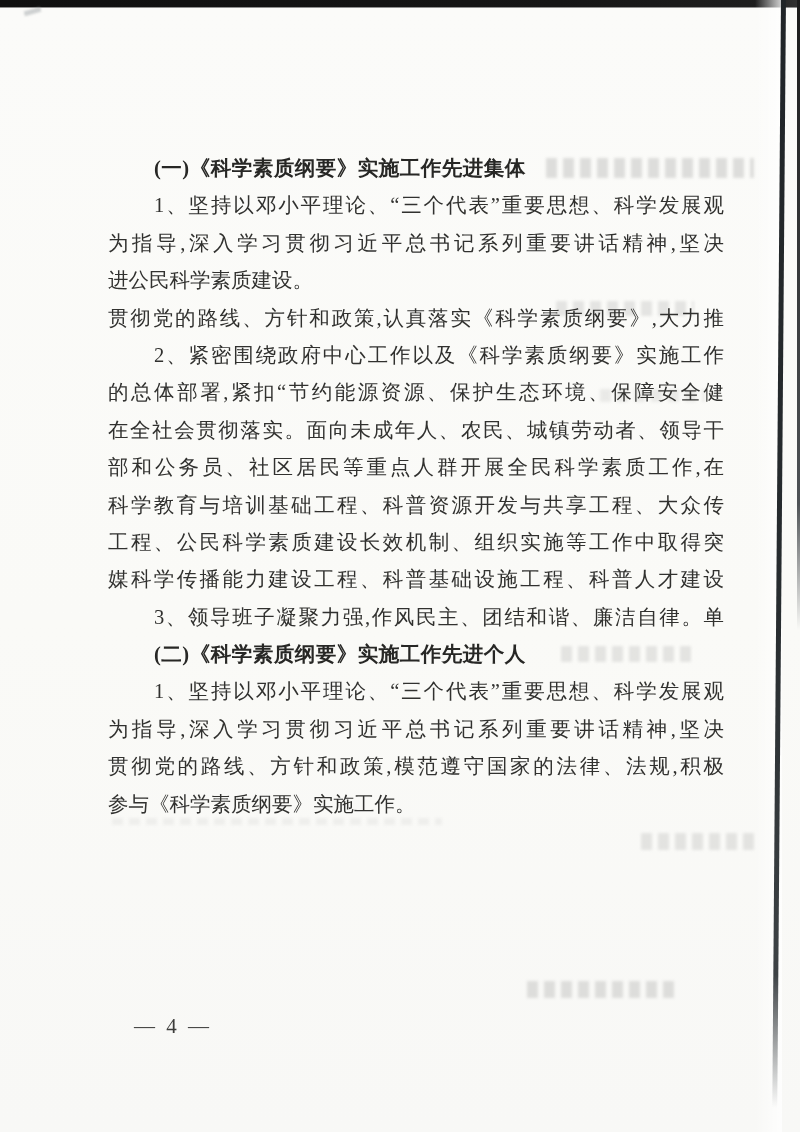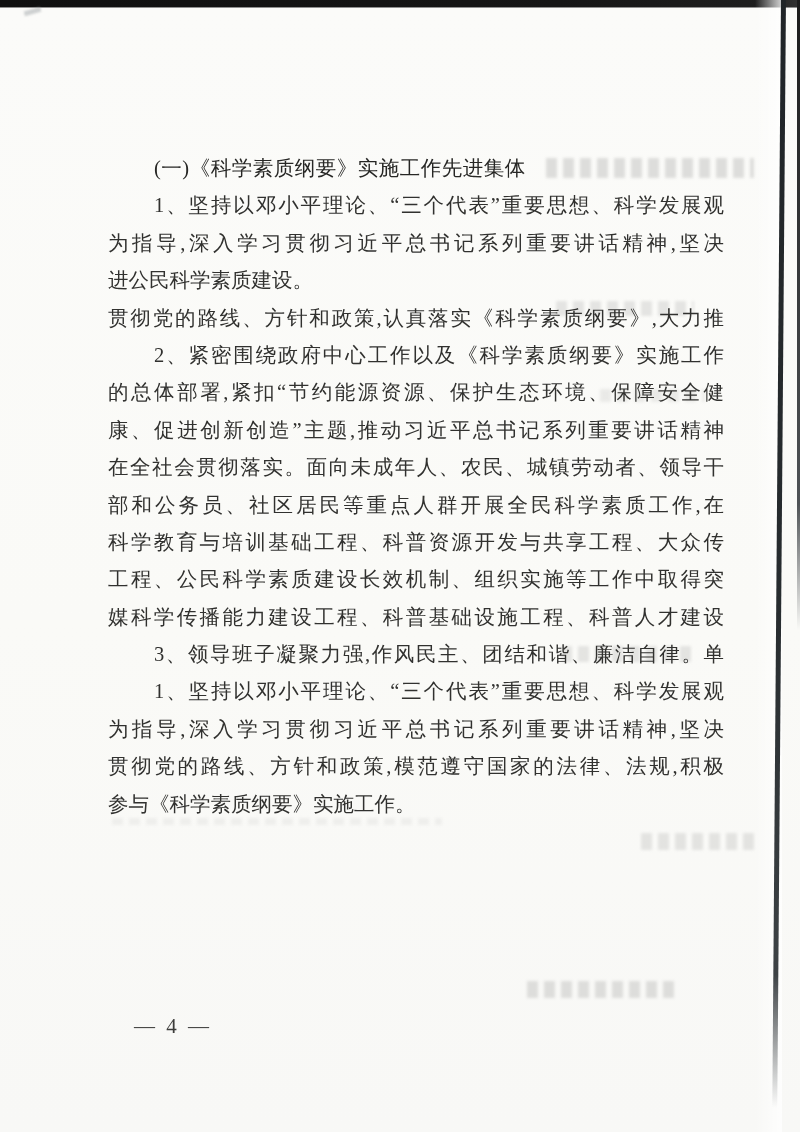--- a/index.html
+++ b/index.html
@@ -52,21 +52,21 @@
   .text-block{
     position:absolute;left:108px;top:150px;width:616px;
     color:#31312f;box-sizing:border-box;
   }
   .line{
     height:37.4px;line-height:37.4px;font-size:20.5px;
     box-sizing:border-box;
   }
   .j{text-align:justify;text-align-last:justify;text-justify:inter-character;}
   .indent{padding-left:46px;}
-  .heading-line{font-weight:400;color:#272725;letter-spacing:.5px;}
+  .heading-line{font-weight:700;color:#272725;letter-spacing:.5px;}
   .page-number{
     position:absolute;left:134px;top:1013px;
     font-size:21px;line-height:26px;color:#3d3d3b;letter-spacing:3px;
   }
 </style>
 </head>
 <body>
 
 <div class="page">
 
@@ -88,29 +88,29 @@
 
     <div class="line indent heading-line">(一)《科学素质纲要》实施工作先进集体</div>
 
     <div class="line j indent">1、坚持以邓小平理论、“三个代表”重要思想、科学发展观</div>
     <div class="line j">为指导,深入学习贯彻习近平总书记系列重要讲话精神,坚决</div>
     <div class="line">进公民科学素质建设。</div>
     <div class="line j">贯彻党的路线、方针和政策,认真落实《科学素质纲要》,大力推</div>
 
     <div class="line j indent">2、紧密围绕政府中心工作以及《科学素质纲要》实施工作</div>
     <div class="line j">的总体部署,紧扣“节约能源资源、保护生态环境、保障安全健</div>
-    <div class="line j">康、促进创新创造”主题,推动习近平总书记系列重要讲话精神</div>
     <div class="line j">在全社会贯彻落实。面向未成年人、农民、城镇劳动者、领导干</div>
     <div class="line j">部和公务员、社区居民等重点人群开展全民科学素质工作,在</div>
     <div class="line j">科学教育与培训基础工程、科普资源开发与共享工程、大众传</div>
     <div class="line j">工程、公民科学素质建设长效机制、组织实施等工作中取得突</div>
     <div class="line j">媒科学传播能力建设工程、科普基础设施工程、科普人才建设</div>
 
     <div class="line j indent">3、领导班子凝聚力强,作风民主、团结和谐、廉洁自律。单</div>
 
+    <div class="line indent heading-line">(二)《科学素质纲要》实施工作先进个人</div>
 
     <div class="line j indent">1、坚持以邓小平理论、“三个代表”重要思想、科学发展观</div>
     <div class="line j">为指导,深入学习贯彻习近平总书记系列重要讲话精神,坚决</div>
     <div class="line j">贯彻党的路线、方针和政策,模范遵守国家的法律、法规,积极</div>
     <div class="line">参与《科学素质纲要》实施工作。</div>
 
   </div>
 
   <div class="page-number">— 4 —</div>
 

